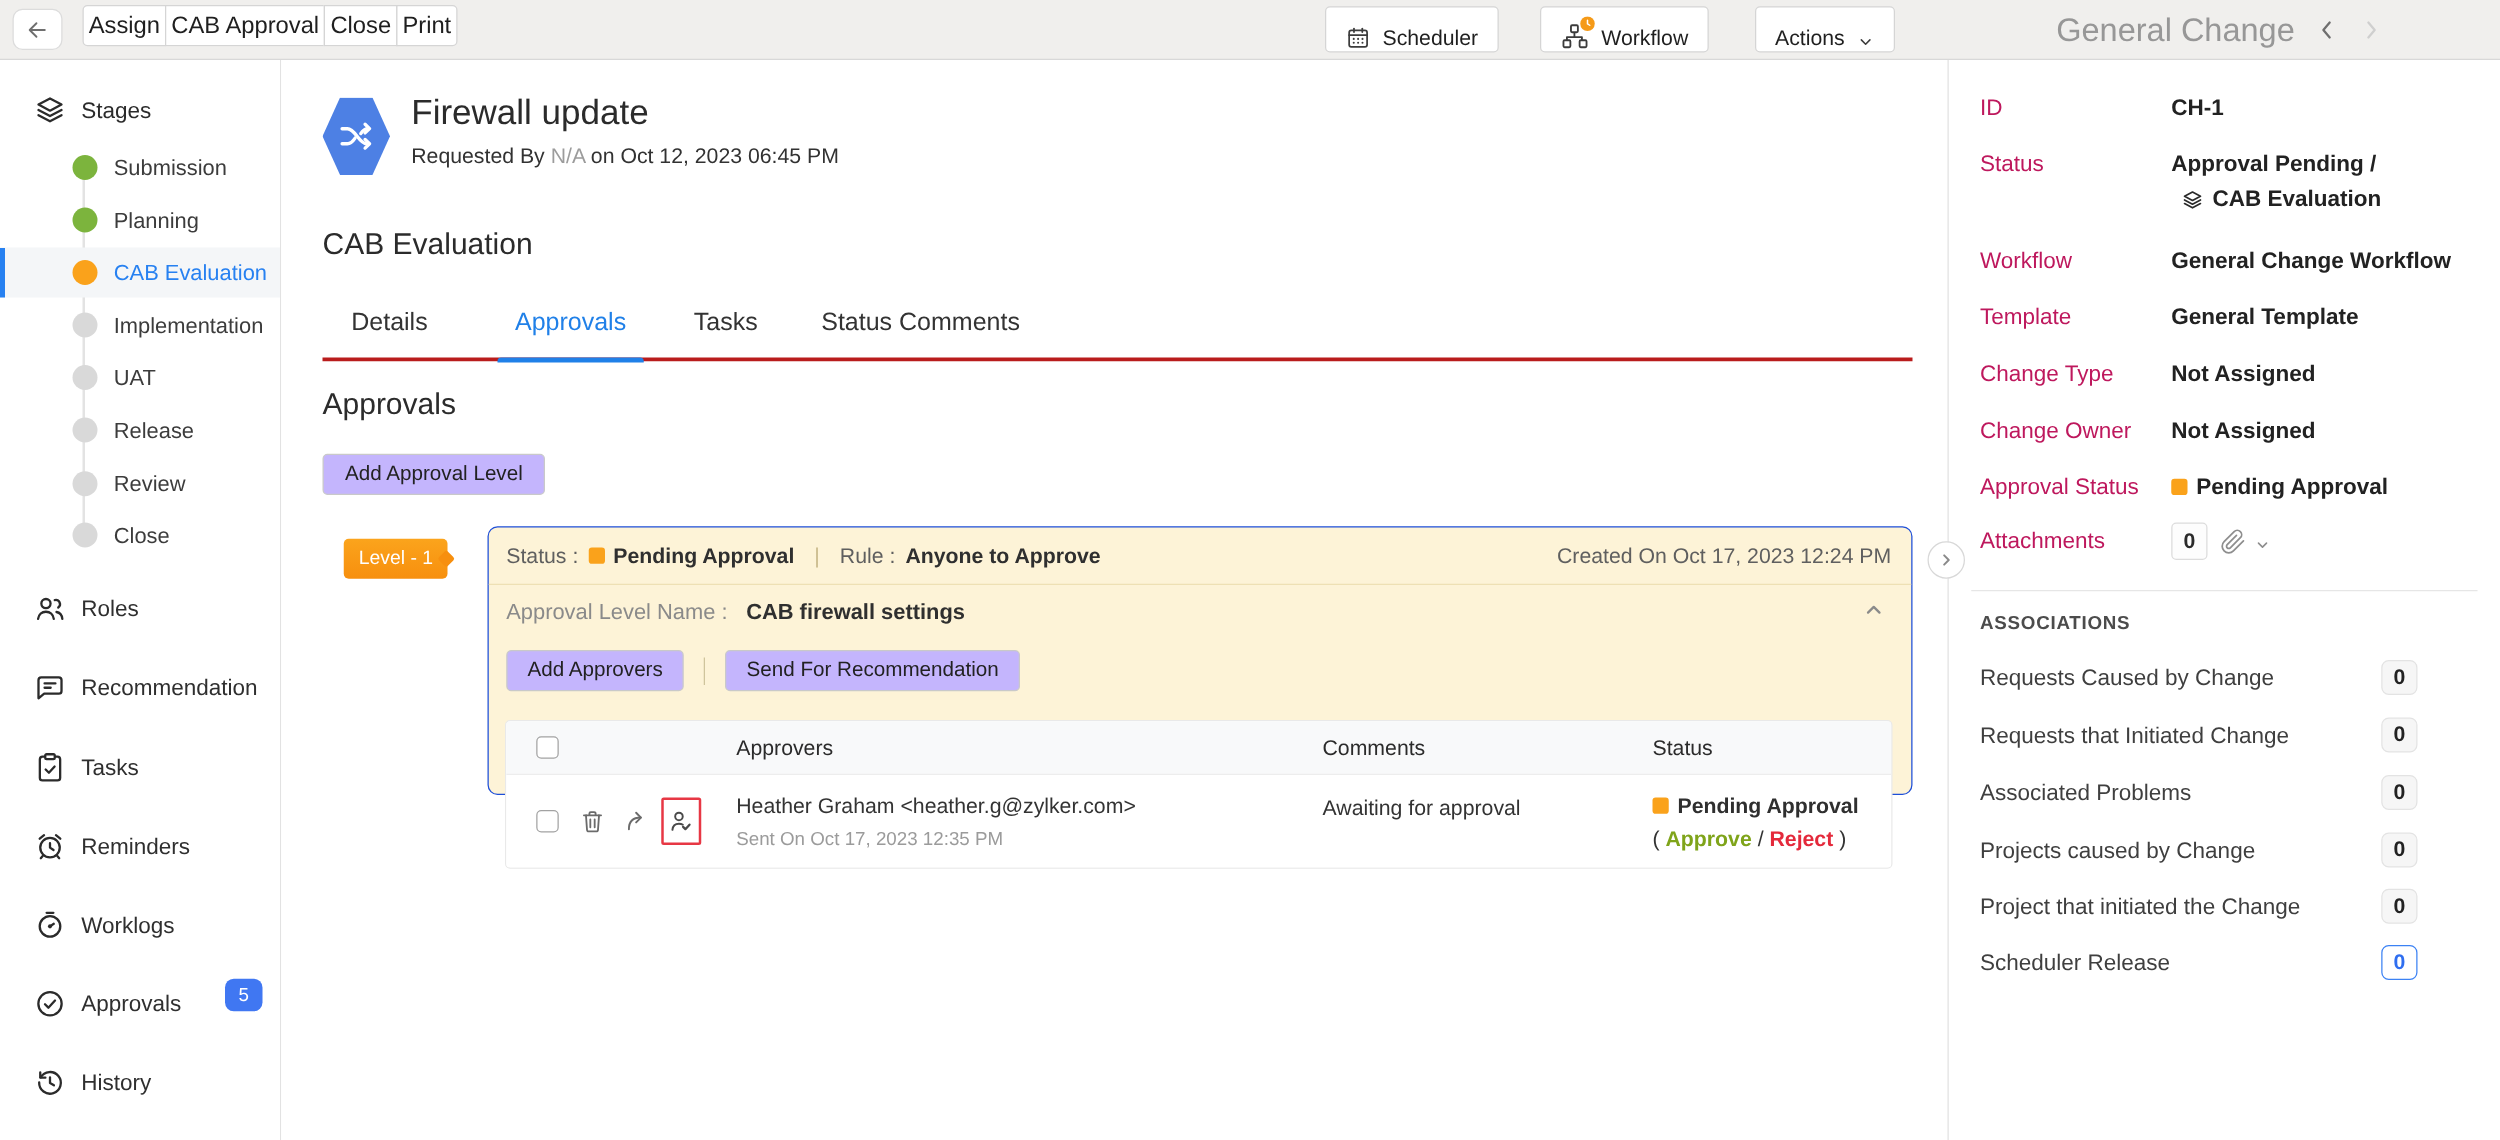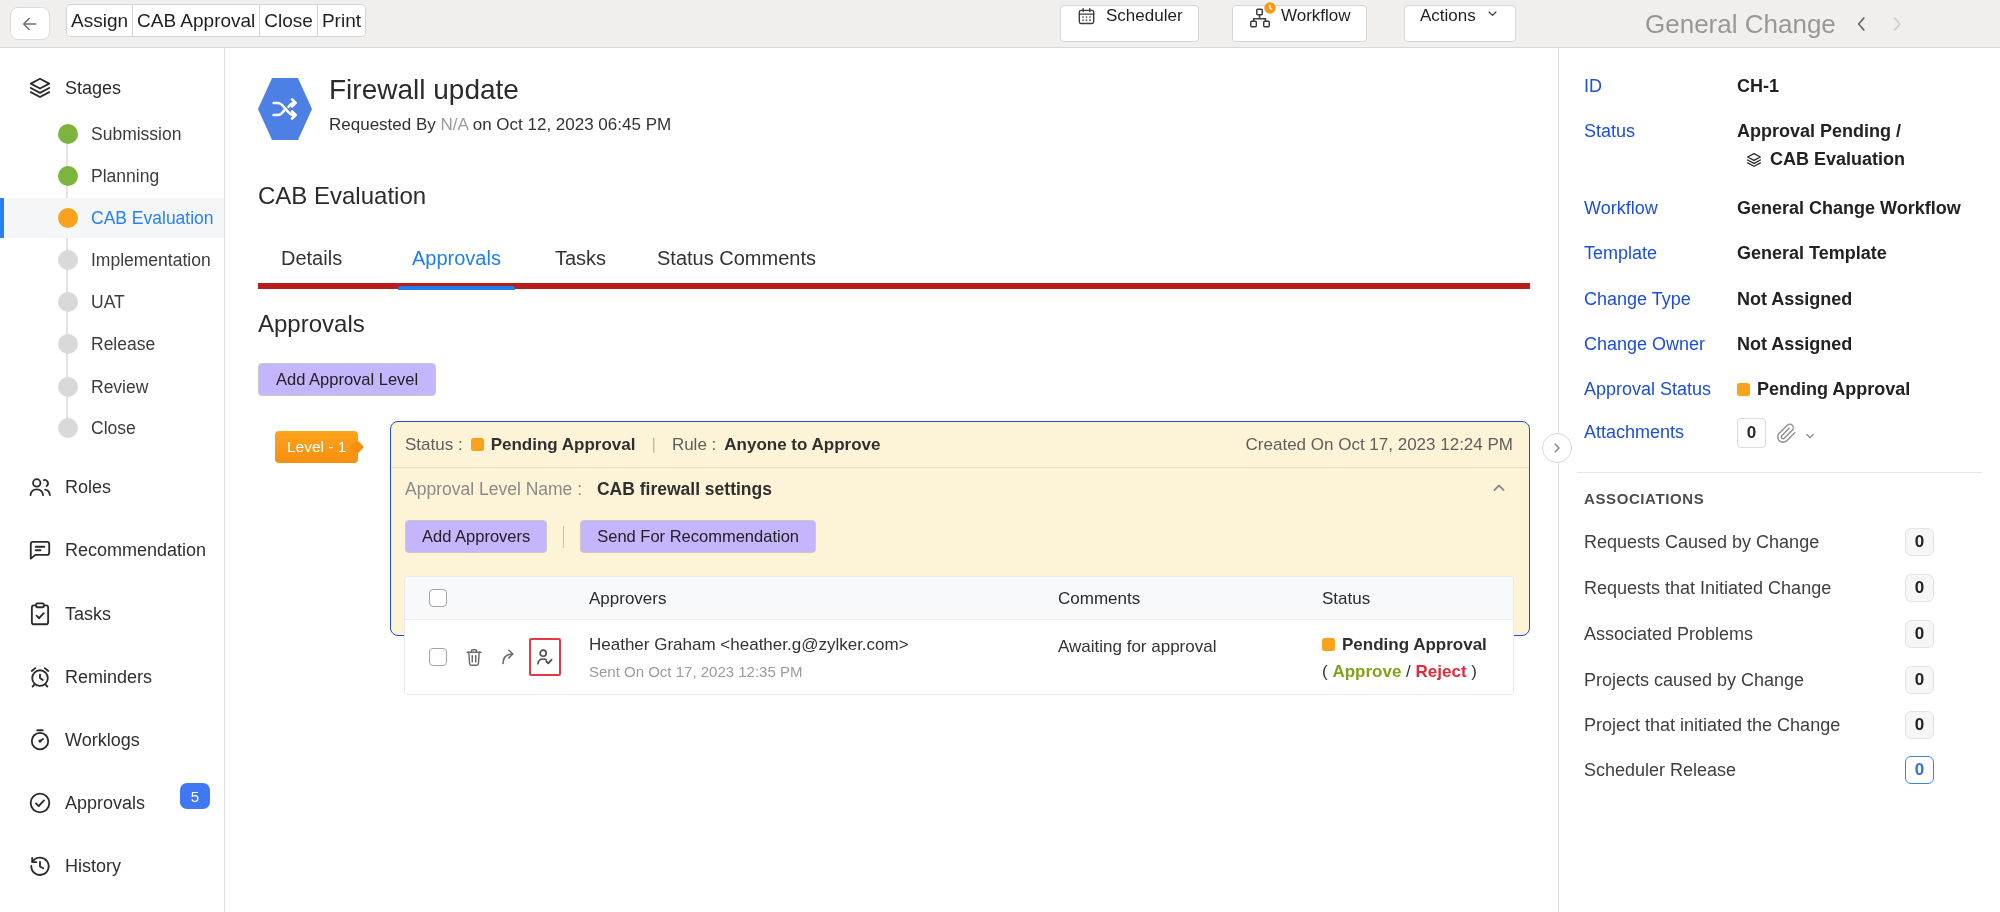--- a/index.html
+++ b/index.html
@@ -22,21 +22,21 @@
   }
   .seg-group { position: absolute; left: 66px; top: 4px; display: flex; }
   .seg-btn {
     height: 33px; padding: 0 4px; background: #fff; border: 1px solid #d5d5d5;
     margin-left: -1px; font-size: 19px; color: #1f1f1f; display: flex; align-items: center; cursor: pointer;
   }
   .seg-btn:first-child { border-radius: 4px 0 0 4px; margin-left: 0; }
   .seg-btn:last-child { border-radius: 0 4px 4px 0; }
   .top-right-btn {
     position: absolute; top: 5px; height: 37px; background: #fff; border: 1px solid #d5d5d5;
-    border-radius: 4px; display: flex; align-items: flex-start; gap: 9px; padding: 0 15px;
+    border-radius: 4px; display: flex; align-items: flex-end; gap: 9px; padding: 0 15px;
     font-size: 17px; color: #1f1f1f; cursor: pointer;
   }
   .wf-icon-wrap { position: relative; }
   .wf-badge { position: absolute; right: -4px; top: -4px; }
   .page-title-wrap {
     position: absolute; left: 1645px; top: 0; height: 48px;
     display: flex; align-items: center; gap: 14px;
   }
   .page-title { font-size: 26px; color: #979797; }
   .nav-chevron { cursor: pointer; }
@@ -70,21 +70,21 @@
   .main { position: absolute; left: 225px; top: 48px; width: 1333px; height: 864px; background: #fff; }
   .hexagon {
     position: absolute; left: 33px; top: 30px; width: 54px; height: 62px; background: #4d80e4;
     clip-path: polygon(26% 0%, 74% 0%, 100% 50%, 74% 100%, 26% 100%, 0% 50%);
     display: flex; align-items: center; justify-content: center;
   }
   .req-title { position: absolute; left: 104px; top: 26px; font-size: 28px; font-weight: 500; color: #2b2b2b; }
   .req-sub { position: absolute; left: 104px; top: 67px; font-size: 17px; color: #323232; }
   .req-sub .na { color: #9c9c9c; }
   .stage-heading { position: absolute; left: 33px; top: 134px; font-size: 24px; font-weight: 500; }
-  .tabs { position: absolute; left: 33px; right: 28px; top: 181px; height: 60px; border-bottom: 6px solid #b91c1c; }
+  .tabs { position: absolute; left: 33px; right: 28px; top: 181px; height: 60px; border-bottom: 3px solid #b91c1c; }
   .tab { position: absolute; top: 0; height: 59px; display: flex; align-items: center; font-size: 20px; font-weight: 500; color: #333; cursor: pointer; }
   .tab.active { color: #2080e8; }
   .tab.active::after { content: ""; position: absolute; left: -14px; right: -14px; bottom: -2px; height: 4px; background: #2080e8; border-radius: 3px 3px 0 0; }
   .section-heading { position: absolute; left: 33px; top: 262px; font-size: 24px; font-weight: 500; }
   .btn-plain {
     background: #c4b5fd; border: 1px solid #c9c9c9; border-radius: 4px; font-size: 16.5px; color: #222;
     display: inline-flex; align-items: center; justify-content: center; cursor: pointer;
     font-family: "Liberation Sans", sans-serif;
   }
   .add-level-btn { position: absolute; left: 33px; top: 315px; height: 33px; padding: 0 17px; }
@@ -130,21 +130,21 @@
   .reject-link { color: #e4293b; font-weight: 700; cursor: pointer; }
 
   .panel-handle {
     position: absolute; left: 1542px; top: 433px; width: 30px; height: 30px; z-index: 10;
     background: #fff; border: 1px solid #d8d8d8; border-radius: 50%;
     display: flex; align-items: center; justify-content: center; color: #8a8a8a; cursor: pointer;
   }
 
   
   .rpanel { position: absolute; left: 1558px; top: 48px; width: 442px; height: 864px; background: #fff; border-left: 1px solid #e2e2e2; }
-  .f-label { position: absolute; left: 25px; font-size: 18px; color: #1d4ed8; }
+  .f-label { position: absolute; left: 25px; font-size: 18px; color: #be185d; }
   .f-value { position: absolute; left: 178px; font-size: 18px; font-weight: 600; color: #222; }
   .status-line2 { position: absolute; left: 186px; top: 101px; display: flex; align-items: center; gap: 7px; font-size: 18px; font-weight: 600; color: #222; }
   .attach-box { position: absolute; left: 178px; top: 370px; width: 29px; height: 30px; background: #fdfdfd; border: 1px solid #dcdcdc; border-radius: 4px; font-size: 17px; font-weight: 600; display: flex; align-items: center; justify-content: center; }
   .attach-clip { position: absolute; left: 217px; top: 375px; color: #8e8e8e; cursor: pointer; }
   .attach-chev { position: absolute; left: 244px; top: 381px; color: #8e8e8e; cursor: pointer; }
   .r-divider { position: absolute; left: 18px; right: 18px; top: 424px; height: 1px; background: #e6e6e6; }
   .assoc-heading { position: absolute; left: 25px; top: 442px; font-size: 15px; font-weight: 700; color: #4c4c4c; letter-spacing: .6px; }
   .assoc-row { position: absolute; left: 0; width: 100%; height: 28px; }
   .assoc-row .a-label { position: absolute; left: 25px; line-height: 28px; font-size: 18px; color: #3f3f3f; }
   .assoc-count { position: absolute; left: 346px; top: 0; width: 29px; height: 28px; background: #f6f6f6; border: 1px solid #e3e3e3; border-radius: 6px; font-size: 17px; font-weight: 600; color: #222; display: flex; align-items: center; justify-content: center; cursor: pointer; }

